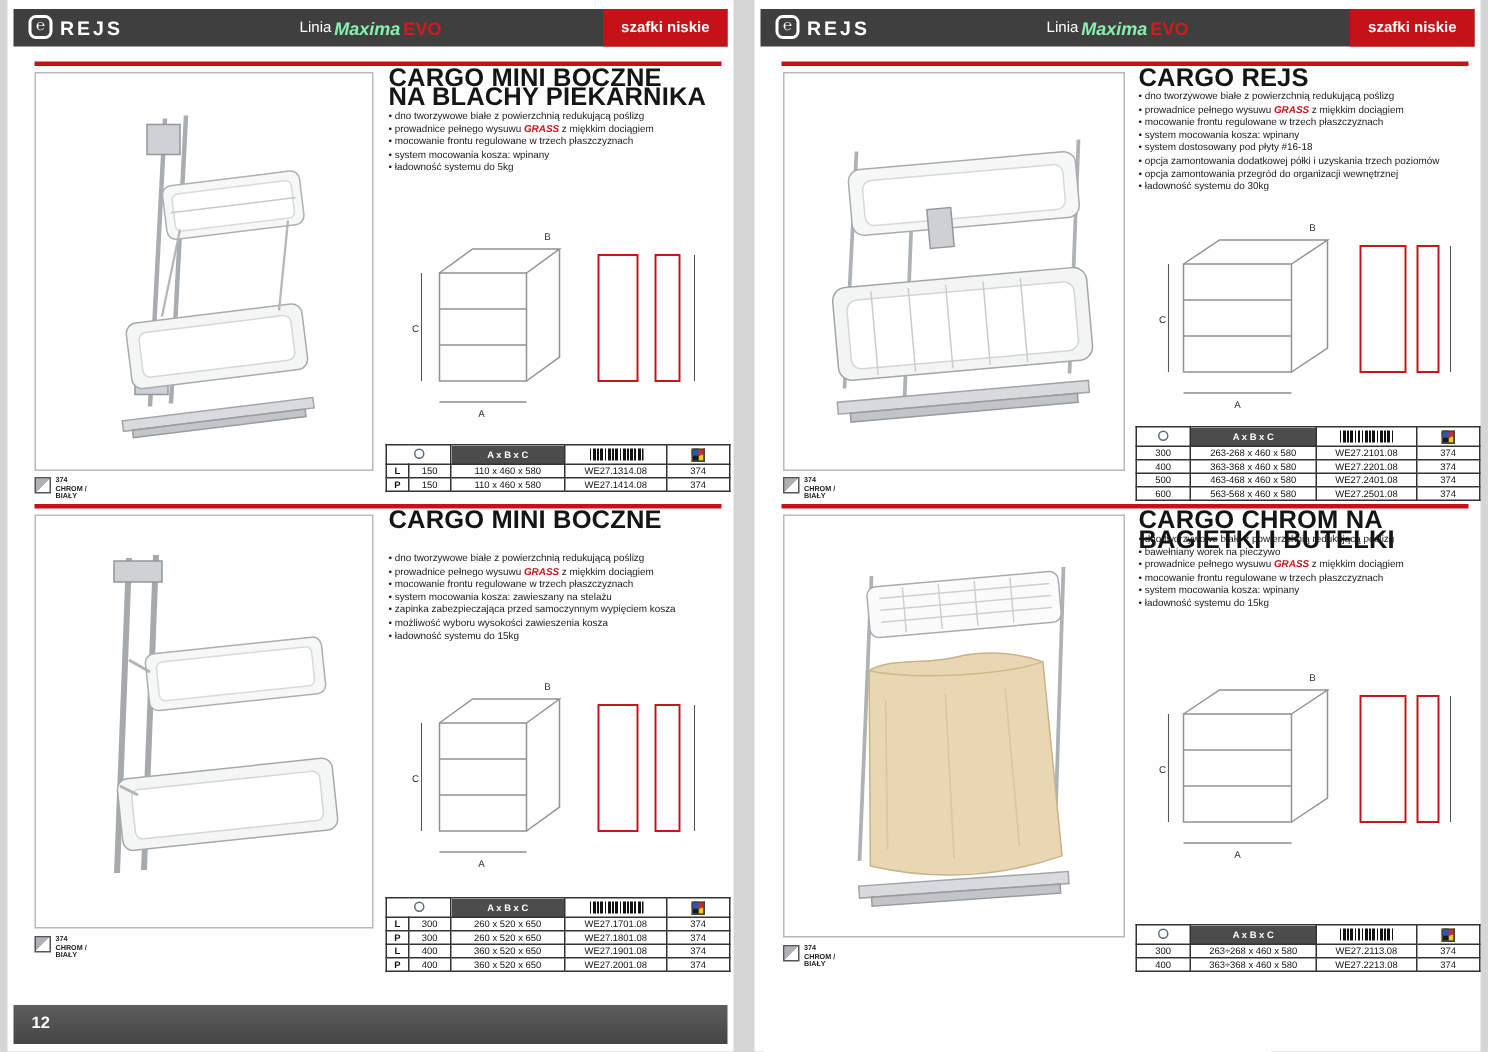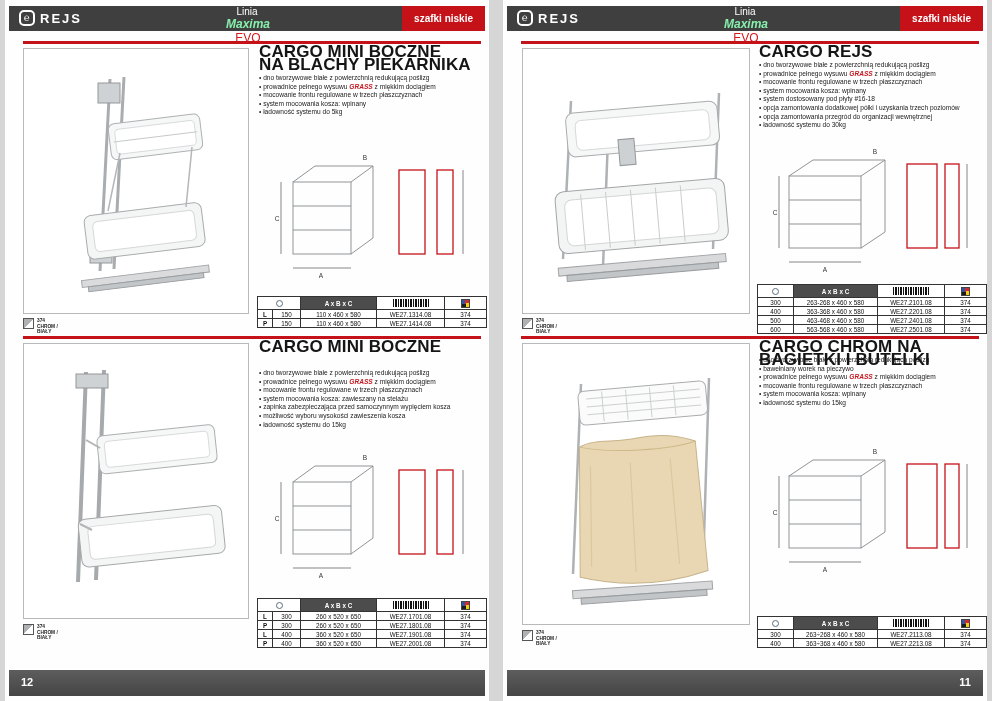--- a/index.html
+++ b/index.html
@@ -14,24 +14,24 @@
   .page.left  { left:5px; }
   .page.right { left:503px; }
 
   
   .hdr { position:absolute; top:6px; left:4px; width:476px; height:25px; background:#3f3f3f; }
   .logo { position:absolute; left:10px; top:4px; display:flex; align-items:center; gap:5px; }
   .logo-mark { display:inline-block; width:16px; height:16px; border:2px solid #fff; border-radius:5px;
                color:#fff; font-size:10px; line-height:12px; text-align:center; font-weight:bold; }
   .logo-text { color:#fff; font-weight:bold; font-size:13px; letter-spacing:2px; }
   .line-title { position:absolute; left:50%; top:0; height:25px; transform:translateX(-50%);
-                display:flex; align-items:center; white-space:nowrap;flex-direction:column; }
+                display:flex; align-items:center; white-space:nowrap; }
   .lp { color:#fff; font-size:10px; }
   .ln { color:#86efac; font-size:12px; font-weight:bold; font-style:italic; margin-left:2px; }
-  .ls { color:#d6191c; font-size:12px; font-weight:normal; margin-left:2px; }
+  .ls { color:#d6191c; font-size:12px; font-weight:bold; margin-left:2px; }
   .badge { position:absolute; right:0; top:0; height:25px; background:#c51219; color:#fff;
            font-size:10px; font-weight:bold; display:flex; align-items:center; padding:0 12px; }
 
   
   .ftr { position:absolute; top:670px; left:4px; width:476px; height:26px;
          background:linear-gradient(#5d5d5d,#454545); }
   .pageno { position:absolute; top:6px; color:#fff; font-weight:bold; font-size:11px; }
   .page.left  .pageno { left:12px; }
   .page.right .pageno { right:12px; }
 
@@ -558,16 +558,13 @@
 
   <div class="chip" style="left:19px;top:630px">
     <span class="chip-icon"></span>
     <span class="chip-text">
       <span>374</span><br>
       <span>CHROM /</span><br>
       <span>BIAŁY</span>
     </span>
   </div>
 
-  <div class="ftr">
-    <span class="pageno">11</span>
-  </div>
 </div>
 
 </body></html>

